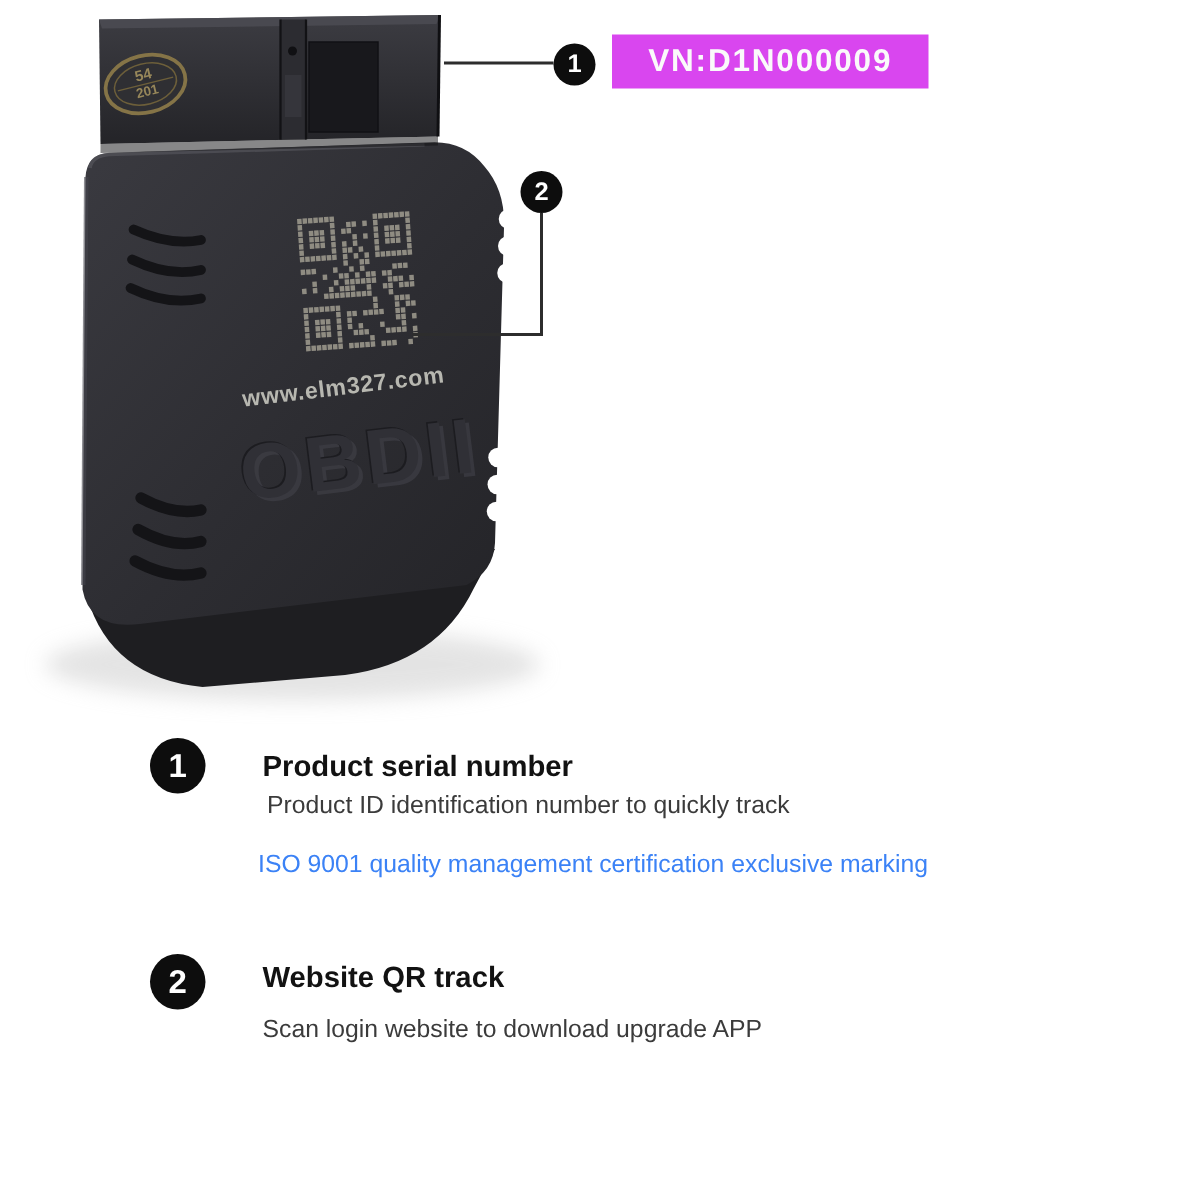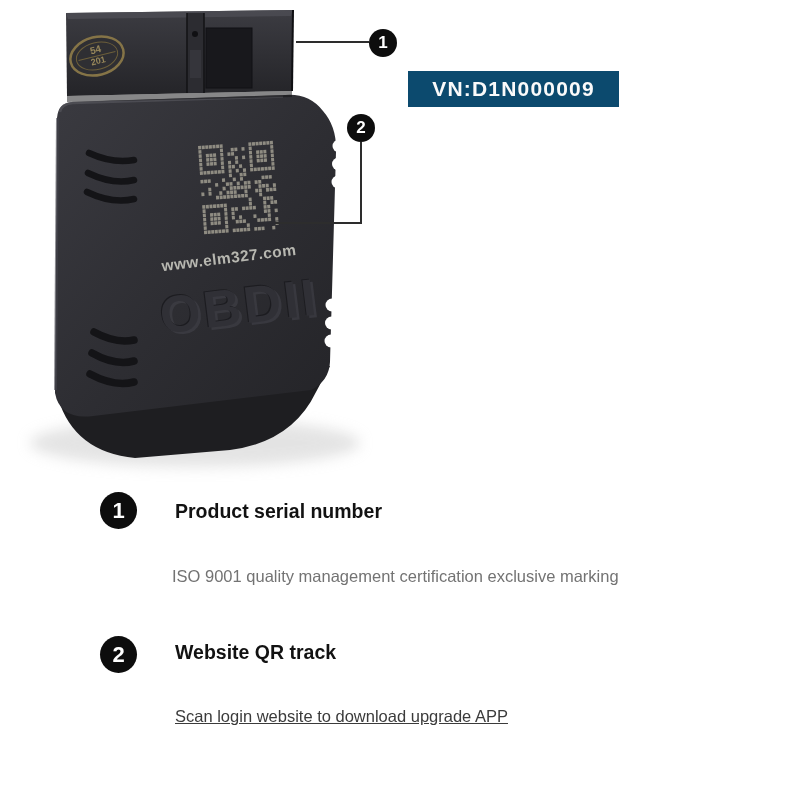--- a/index.html
+++ b/index.html
@@ -5,27 +5,27 @@
   html,body{margin:0;padding:0;}
   body{width:800px;height:800px;background:#ffffff;font-family:"Liberation Sans",sans-serif;}
   #stage{position:relative;width:800px;height:800px;background:#ffffff;overflow:hidden;}
   #device-svg{position:absolute;left:0;top:0;width:800px;height:800px;}
 
   .marker{position:absolute;background:#0d0d0d;border-radius:50%;color:#ffffff;
           display:flex;align-items:center;justify-content:center;font-weight:bold;}
   .marker.small{width:28px;height:28px;font-size:17px;}
   .marker.big{width:37px;height:37px;font-size:22px;}
 
-  #serial-badge{position:absolute;left:408px;top:23px;width:211px;height:36px;background:#0c4a6e;
-                display:flex;align-items:center;justify-content:center;margin-top:48px;}
+  #serial-badge{position:absolute;left:408px;top:23px;width:211px;height:36px;background:#d946ef;
+                display:flex;align-items:center;justify-content:center;}
   #serial-badge span{color:#fafafa;font-size:21px;font-weight:bold;letter-spacing:1.2px;}
 
   .legend-title{position:absolute;font-size:19.5px;font-weight:bold;color:#121212;text-align:center;}
   .legend-desc{position:absolute;font-size:16.5px;color:#3b3b3b;line-height:1.06;}
-  .legend-note{position:absolute;font-size:16.5px;color:#737373;}
+  .legend-note{position:absolute;font-size:16.5px;color:#3b82f6;}
 </style>
 </head>
 <body>
 
 <div id="stage">
 
   <svg id="device-svg" viewBox="0 0 800 800">
     <defs>
       <linearGradient id="bodyGrad" x1="0" y1="0" x2="1" y2="1">
         <stop offset="0" stop-color="#3a3a40"></stop>
@@ -331,25 +331,26 @@
   <div class="marker small" style="left:347px;top:114px;">
     <span>2</span>
   </div>
 
   <div>
     <div class="marker big" style="left:100px;top:492px;">
       <span>1</span>
     </div>
     <div class="legend-title" style="left:175px;top:500px;">Product serial number</div>
     <div class="legend-desc" style="left:178px;top:529px;">
+      <div>Product ID identification number to quickly track</div>
     </div>
     <div class="legend-note" style="left:172px;top:567px;">ISO 9001 quality management certification exclusive marking</div>
   </div>
 
   <div>
     <div class="marker big" style="left:100px;top:636px;">
       <span>2</span>
     </div>
     <div class="legend-title" style="left:175px;top:641px;">Website QR track</div>
-    <div class="legend-desc" style="left:175px;top:708px;text-decoration:underline;">Scan login website to download upgrade APP</div>
+    <div class="legend-desc" style="left:175px;top:678px;">Scan login website to download upgrade APP</div>
   </div>
 
 </div>
 
 </body></html>

